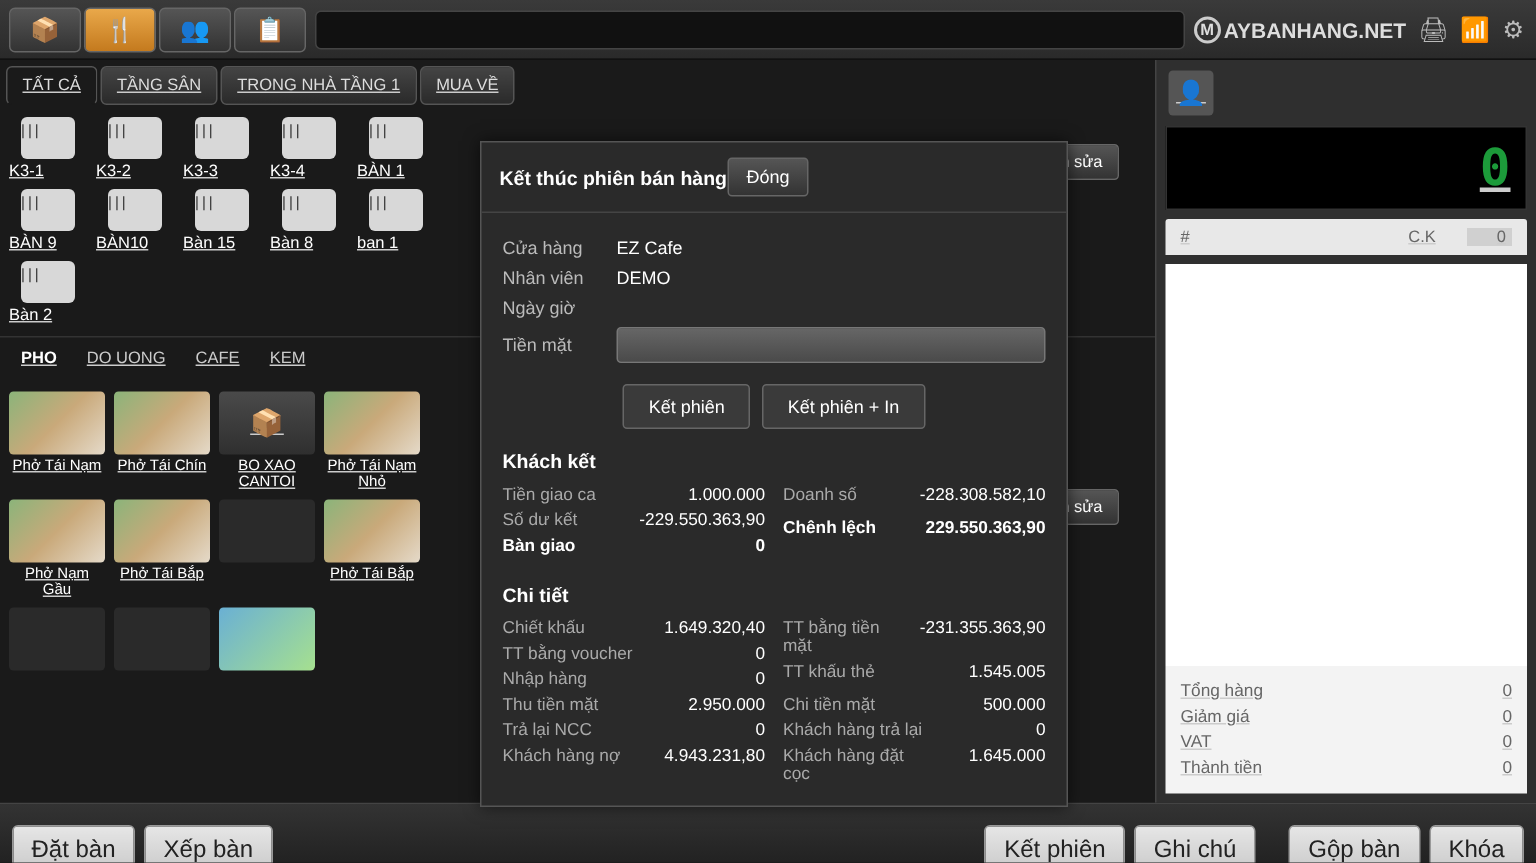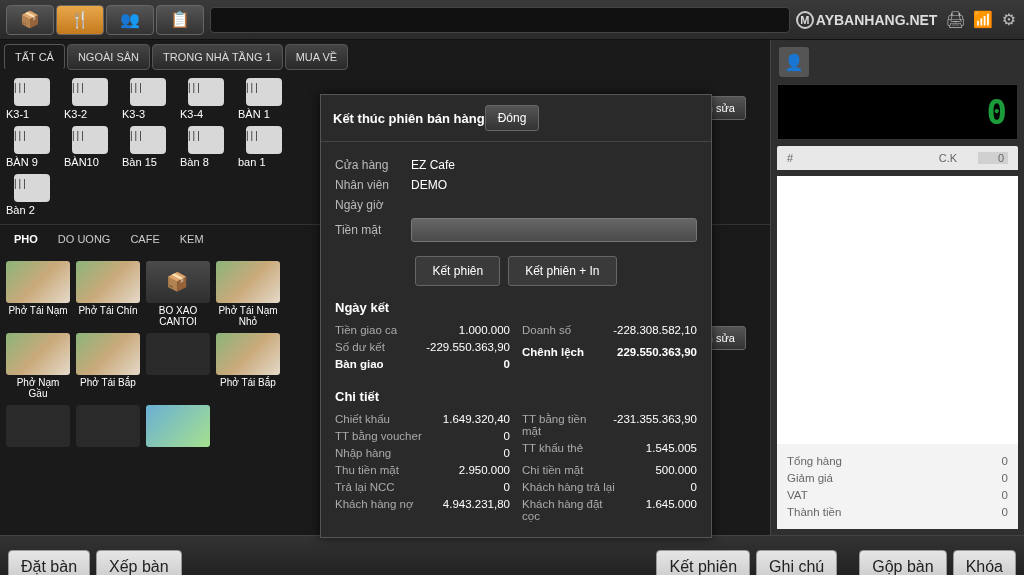--- a/index.html
+++ b/index.html
@@ -7,21 +7,21 @@
 
 .topbar { height: 40px; background: linear-gradient(#3a3a3a,#2a2a2a); display: flex; align-items: center; border-bottom: 1px solid #111; }
 .topbar-left { display: flex; gap: 2px; padding-left: 6px; }
 .tb-icon-btn { width: 48px; height: 30px; background: linear-gradient(#555,#333); border: 1px solid #666; border-radius: 4px; display: flex; align-items: center; justify-content: center; font-size: 16px; cursor: pointer; }
 .tb-icon-btn.sel { background: linear-gradient(#e9a84a,#c47a1e); }
 .tb-search { flex: 1; margin: 0 6px; height: 26px; background: #111; border: 1px solid #444; border-radius: 4px; }
 .topbar-right { display: flex; align-items: center; gap: 8px; padding-right: 8px; color: #bbb; }
 .logo { display: flex; align-items: center; gap: 2px; font-weight: bold; color: #ddd; font-size: 14px; }
 .logo-circle { width: 18px; height: 18px; border: 2px solid #ccc; border-radius: 50%; display: flex; align-items: center; justify-content: center; font-size: 11px; }
 
-.main { display: flex; height: 495px; }
+.main { display: flex; height: 495px; text-decoration: underline; }
 .left-pane { width: 770px; position: relative; background: #1a1a1a; }
 .right-pane { width: 254px; background: #2f2f2f; border-left: 1px solid #444; display: flex; flex-direction: column; }
 
 .tabset { display: flex; gap: 2px; padding: 4px 4px 0 4px; background: #1a1a1a; font-size: 11px; }
 .tab { padding: 6px 10px; border: 1px solid #555; border-radius: 4px; background: linear-gradient(#444,#2a2a2a); cursor: pointer; color: #ddd; }
 .tab.active { background: #1a1a1a; border-bottom-color: #1a1a1a; }
 
 .tables-area { padding: 8px 6px; display: flex; flex-wrap: wrap; gap: 6px; font-size: 11px; width: 320px; }
 .table-item { width: 52px; text-align: left; cursor: pointer; }
 .table-icon { width: 36px; height: 28px; background: #d8d8d8; border-radius: 4px; margin: 0 auto 2px; position: relative; }
@@ -95,21 +95,21 @@
     <span>🖨</span>
     <span style="color:#4c4">📶</span>
     <span>⚙</span>
   </div>
 </div>
 
 <div class="main">
   <div class="left-pane">
     <div class="tabset" id="tabset">
         <div class="tab active">TẤT CẢ</div>
-        <div class="tab">NGOÀI SÂN</div>
+        <div class="tab">TẦNG SÂN</div>
         <div class="tab">TRONG NHÀ TẦNG 1</div>
         <div class="tab">MUA VỀ</div>
       </div>
     <div class="tables-area" id="tables">
         <div class="table-item"><div class="table-icon"></div><span>K3-1</span></div>
         <div class="table-item"><div class="table-icon"></div><span>K3-2</span></div>
         <div class="table-item"><div class="table-icon"></div><span>K3-3</span></div>
         <div class="table-item"><div class="table-icon"></div><span>K3-4</span></div>
         <div class="table-item"><div class="table-icon"></div><span>BÀN 1</span></div>
         <div class="table-item"><div class="table-icon"></div><span>BÀN 9</span></div>
@@ -162,21 +162,21 @@
             </div>
             <div class="row">
               <div class="lbl">Tiền mặt</div>
               <div class="cash-input"></div>
             </div>
           </div>
         <div class="btn-row">
           <div class="btn">Kết phiên</div>
           <div class="btn">Kết phiên + In</div>
         </div>
-        <div class="section-title">Ngày kết</div>
+        <div class="section-title">Khách kết</div>
         <div class="cols">
             <div class="col" id="sum-l">
               <div class="dl">
                 <span class="k">Tiền giao ca</span>
                 <span class="v">1.000.000</span>
               </div>
               <div class="dl">
                 <span class="k">Số dư kết</span>
                 <span class="v">-229.550.363,90</span>
               </div>

